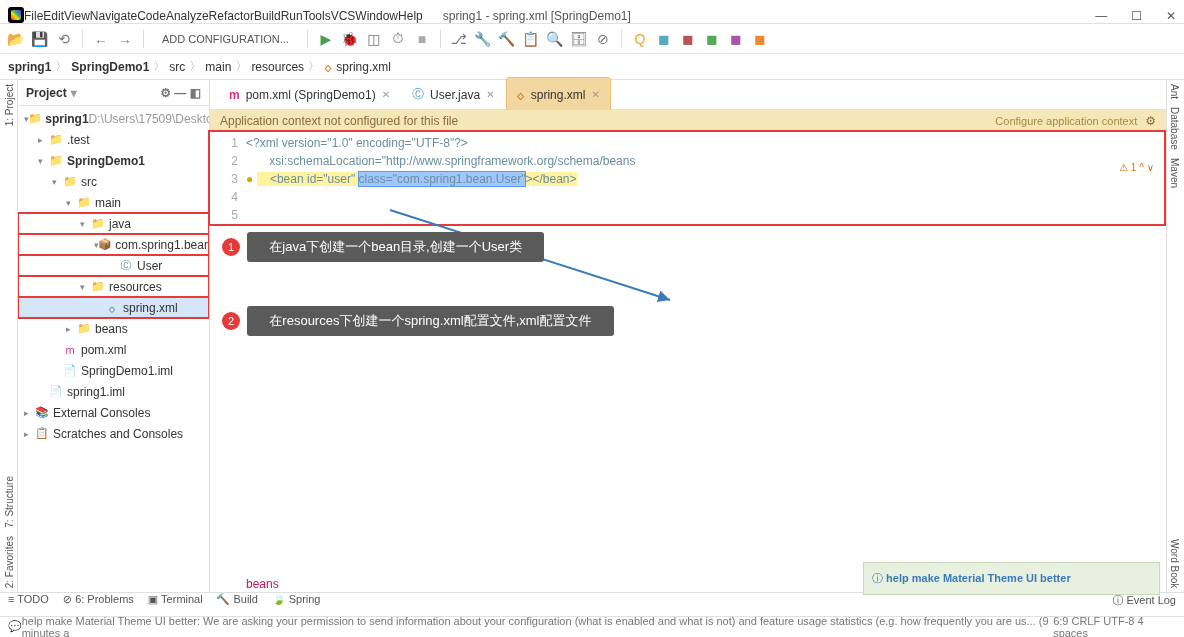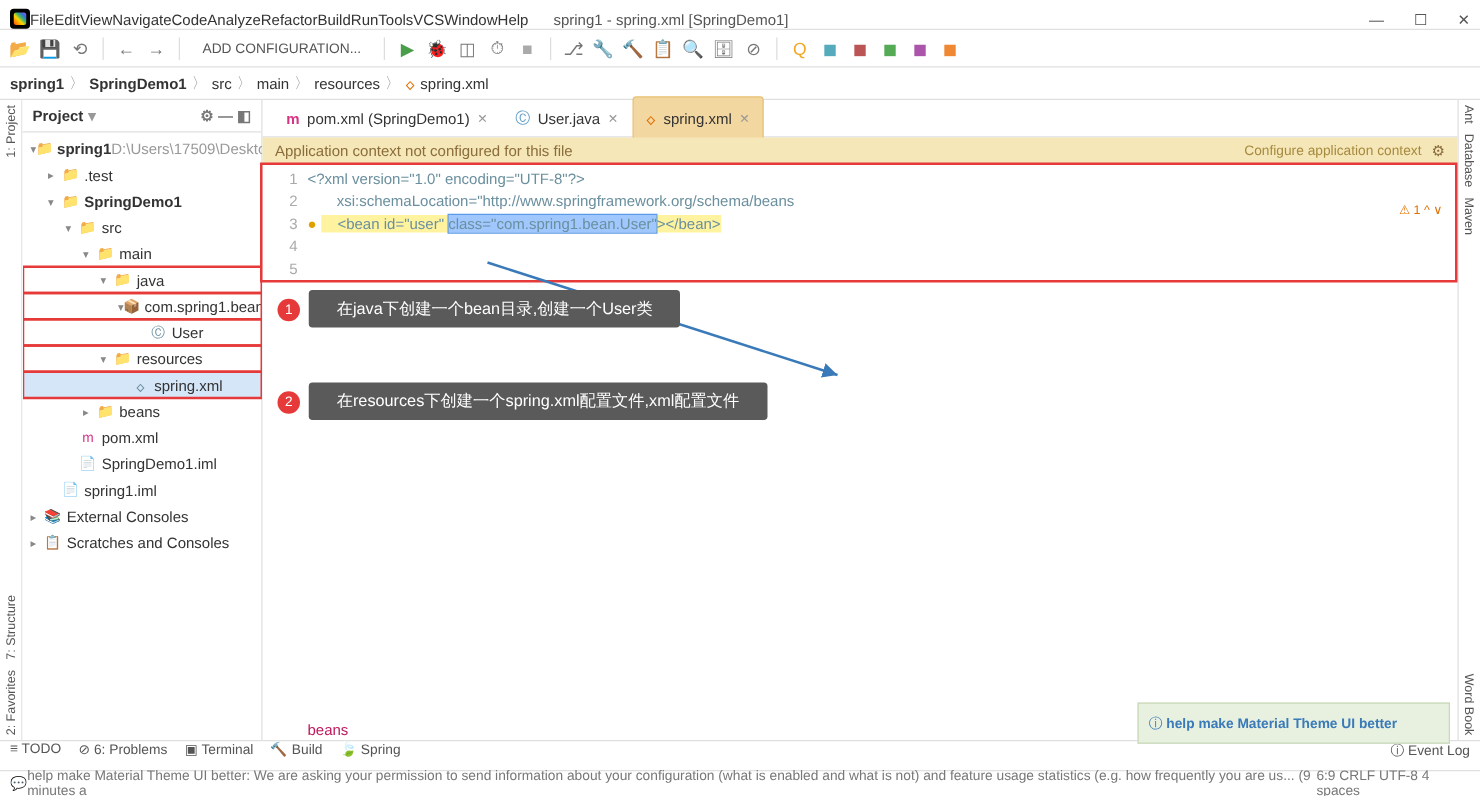--- a/index.html
+++ b/index.html
@@ -46,21 +46,21 @@
     .kw { color: #6a8f9e; }
     .beans-hl { background: #5f9e5f; color: #fff; padding: 0 2px; }
     .attr { color: #6a8f9e; }
     .bean-hl { background: #fff3a0; }
     .class-hl { background: #a0c8ff; outline: 1px solid #5a9ae6; }
     .annotation { position: absolute; z-index: 10; }
     .ann-num { display: inline-flex; width: 18px; height: 18px; background: #e63a3a; color: #fff; border-radius: 50%; align-items: center; justify-content: center; font-size: 11px; margin-right: 4px; }
     .ann-box { display: inline-block; background: #5a5a5a; color: #fff; padding: 6px 22px; border-radius: 3px; font-size: 13px; }
     .arrow-svg { position: absolute; pointer-events: none; z-index: 5; }
     .right-sidebar { width: 18px; border-left: 1px solid #e0e0e0; display: flex; flex-direction: column; font-size: 10px; }
-    .toast { position: absolute; right: 24px; bottom: 42px; width: 250px; background: #e8f0e0; border: 1px solid #c8d8b8; padding: 8px; font-size: 11px; color: #4a6a3a; }
+    .toast { position: absolute; right: 24px; bottom: 42px; width: 297px; background: #e8f0e0; border: 1px solid #c8d8b8; padding: 8px; font-size: 11px; color: #4a6a3a; }
     .toast .t-title { color: #3a7ab8; font-weight: bold; }
     .bottom-tabs { display: flex; align-items: flex-start; height: 24px; border-top: 1px solid #e0e0e0; padding: 0 8px; gap: 14px; font-size: 11px; color: #555; }
     .bottom-tabs .right { margin-left: auto; }
     .status-line { height: 20px; display: flex; align-items: center; padding: 0 8px; font-size: 11px; color: #777; border-top: 1px solid #e0e0e0; }
     .status-line .sr { margin-left: auto; }
     .crumb-bottom { position: absolute; left: 246px; bottom: 46px; font-size: 12px; color: #be185d; }
     .errcnt { position: absolute; right: 12px; top: 30px; font-size: 10px; color: #e07000; display: flex; gap: 4px; align-items: center; }
   </style>
 </head>
 <body>

